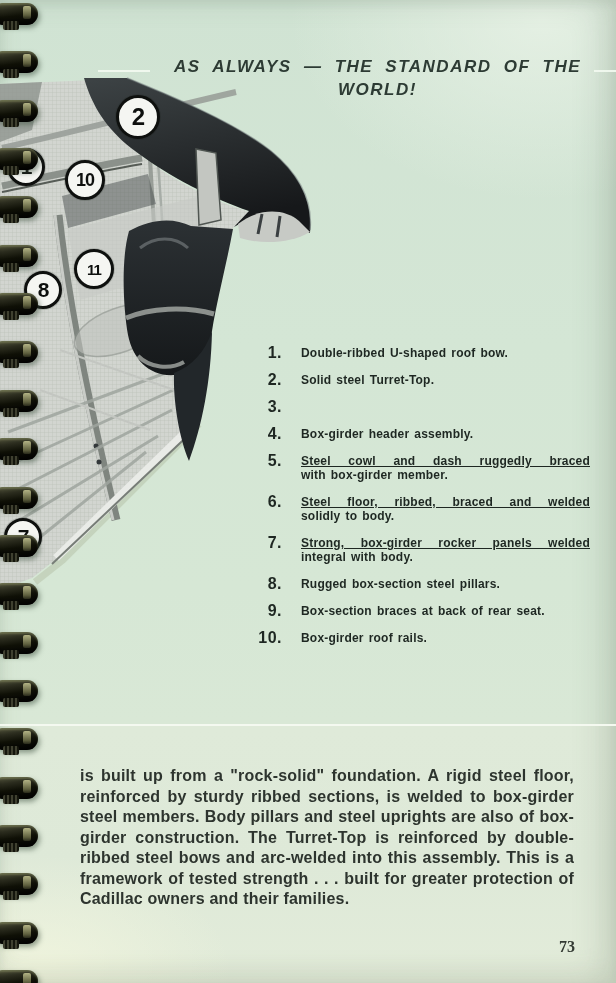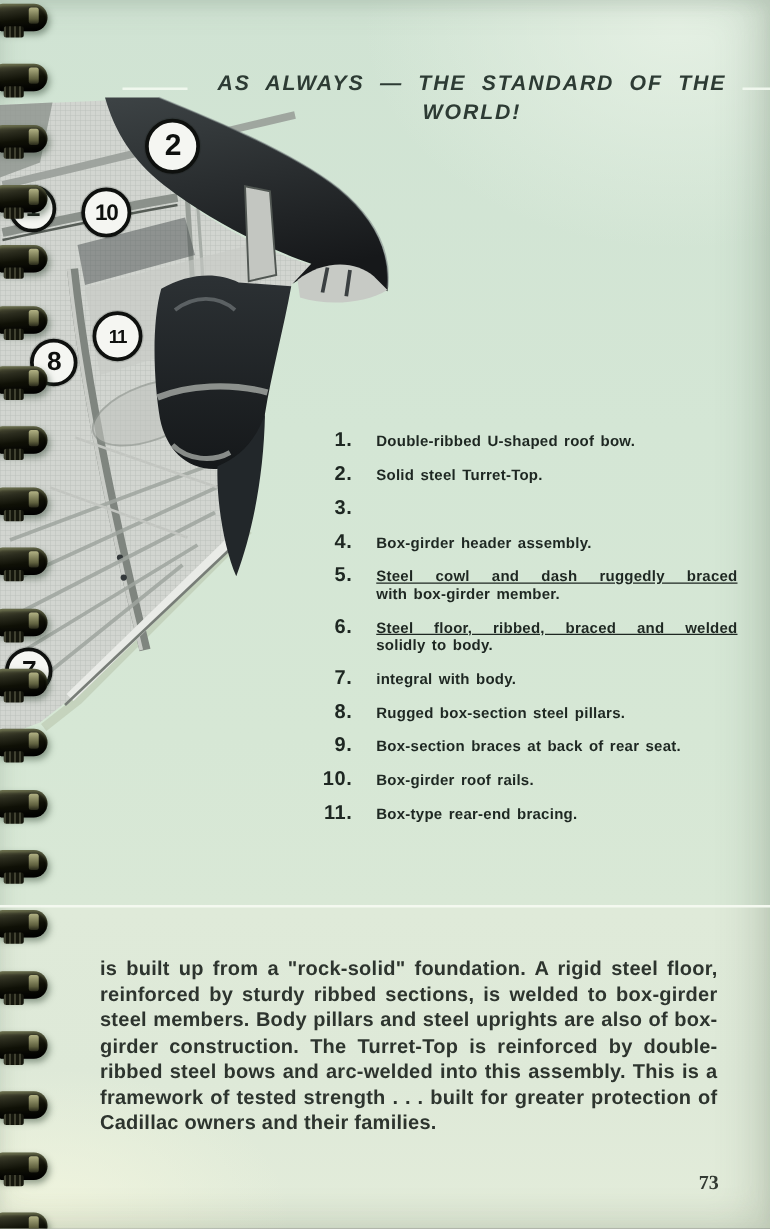--- a/index.html
+++ b/index.html
@@ -154,21 +154,21 @@
     <path d="M126,318 C150,308 185,306 214,314" stroke="#a7ada7" stroke-width="5" fill="none" opacity="0.8"></path>
   </svg>
 
   <div class="hrule hrule-left"></div>
   <div class="hrule hrule-right"></div>
   <h1 class="header">AS ALWAYS — THE STANDARD OF THE WORLD!</h1>
 
   <div id="callouts">
       <div class="callout" style="left: 116px; top: 95px; width: 44px; height: 44px; font-size: 24px;">2</div>
       <div class="callout" style="left: 7px; top: 148px; width: 38px; height: 38px; font-size: 21px;">1</div>
-      <div class="callout" style="left: 65px; top: 150px; width: 40px; height: 40px; font-size: 18px;">10</div>
+      <div class="callout" style="left: 65px; top: 160px; width: 40px; height: 40px; font-size: 18px;">10</div>
       <div class="callout" style="left: 74px; top: 249px; width: 40px; height: 40px; font-size: 15px;">11</div>
       <div class="callout" style="left: 24px; top: 271px; width: 38px; height: 38px; font-size: 21px;">8</div>
       <div class="callout" style="left: 4px; top: 518px; width: 38px; height: 38px; font-size: 21px;">7</div>
     </div>
 
   <ol id="features">
       <li class="feature">
         <div class="num">1.</div>
         <div class="txt">
           <div>Double-ribbed U-shaped roof bow.</div>
@@ -199,45 +199,40 @@
       <li class="feature">
         <div class="num">6.</div>
         <div class="txt">
           <div class="stretch">Steel floor, ribbed, braced and welded</div>
           <div>solidly to body.</div>
         </div>
       </li>
       <li class="feature">
         <div class="num">7.</div>
         <div class="txt">
+          <div class="stretch">Strong, box-girder rocker panels welded</div>
           <div>integral with body.</div>
         </div>
       </li>
       <li class="feature">
         <div class="num">8.</div>
         <div class="txt">
           <div>Rugged box-section steel pillars.</div>
         </div>
       </li>
       <li class="feature">
         <div class="num">9.</div>
         <div class="txt">
           <div>Box-section braces at back of rear seat.</div>
         </div>
       </li>
       <li class="feature">
         <div class="num">10.</div>
         <div class="txt">
           <div>Box-girder roof rails.</div>
-        </div>
-      </li>
-      <li class="feature">
-        <div class="num">11.</div>
-        <div class="txt">
-          <div>Box-type rear-end bracing.</div>
         </div>
       </li>
     </ol>
 
   <div class="sep"></div>
   <p class="body-par">is built up from a "rock-solid" foundation. A rigid steel floor, reinforced by sturdy ribbed sections, is welded to box-girder steel members. Body pillars and steel uprights are also of box-girder construction. The Turret-Top is reinforced by double-ribbed steel bows and arc-welded into this assembly. This is a framework of tested strength . . . built for greater protection of Cadillac owners and their families.</p>
   <div class="pageno">73</div>
 
   <div id="rings">
       <div class="ring" style="top: 3px;"></div>

